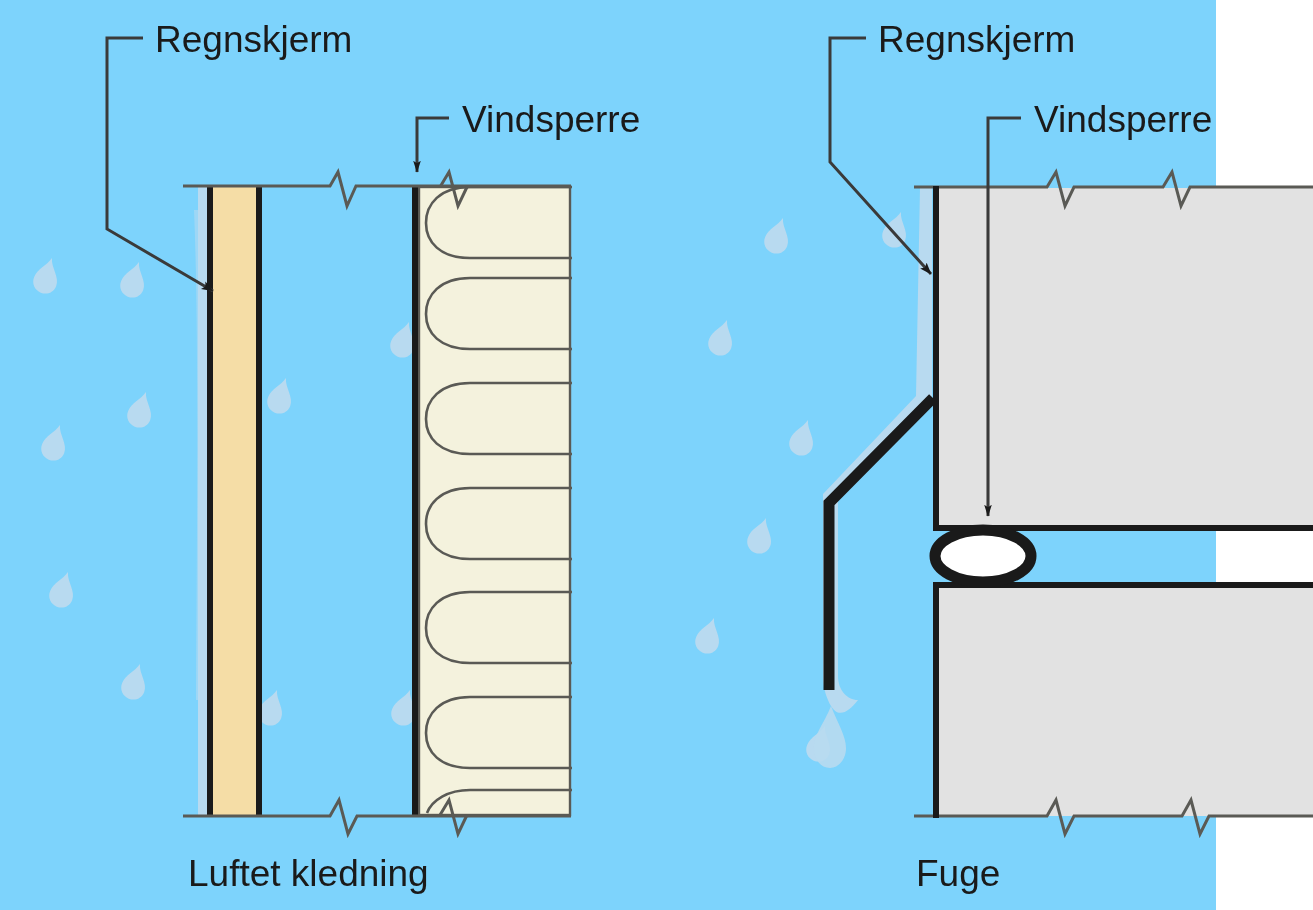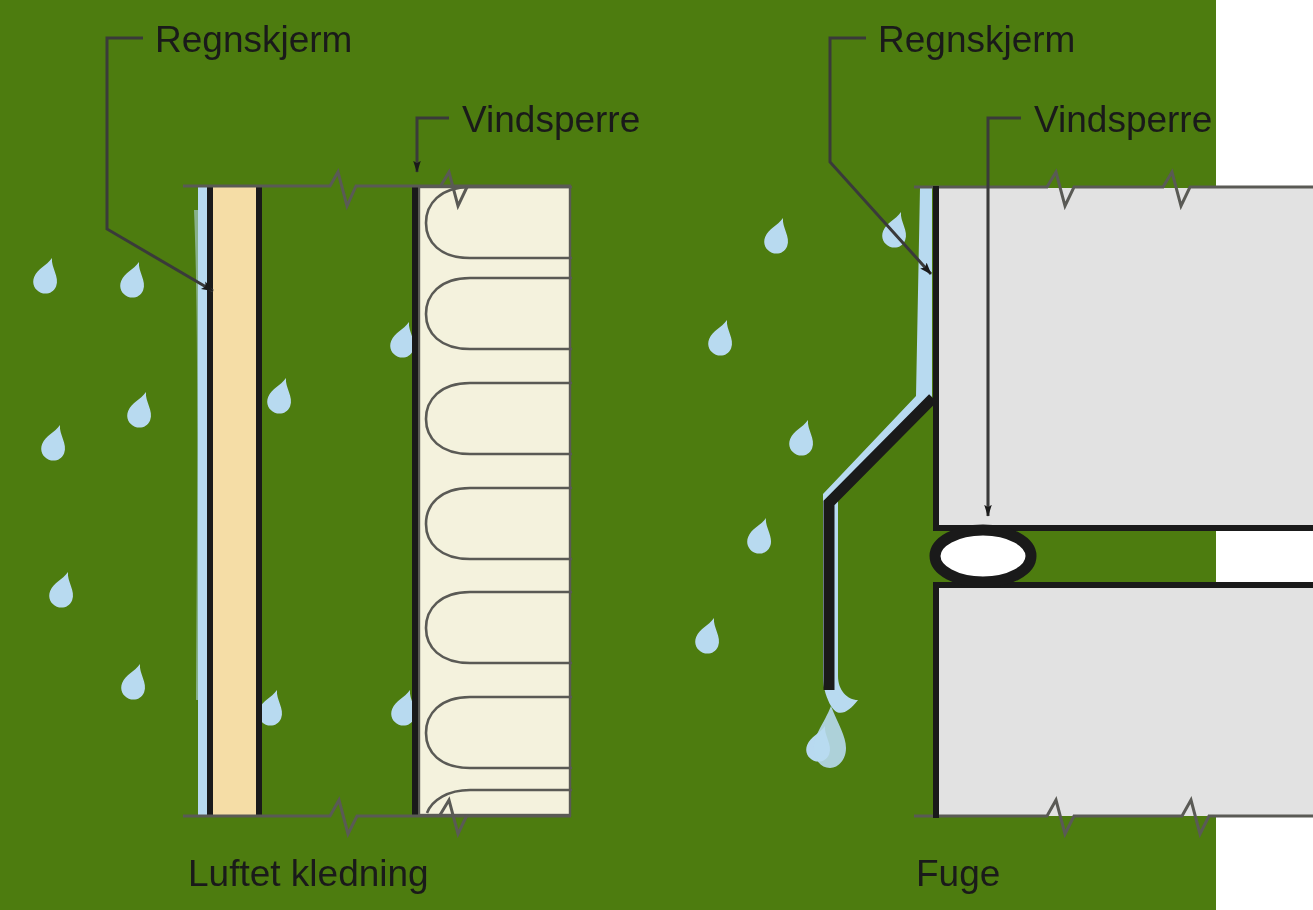--- a/index.html
+++ b/index.html
@@ -10,21 +10,21 @@
   body {
     width: 1313px;
     height: 910px;
     font-family: "Liberation Sans", sans-serif;
     overflow: hidden;
   }
   #stage {
     position: relative;
     width: 1216px;
     height: 910px;
-    background: #4d7c0f;
+    background: #7dd3fc;
     text-align: right;
   }
   #diagram-svg {
     position: absolute;
     left: 0;
     top: 0;
     width: 1313px;
     height: 910px;
     display: block;
   }

